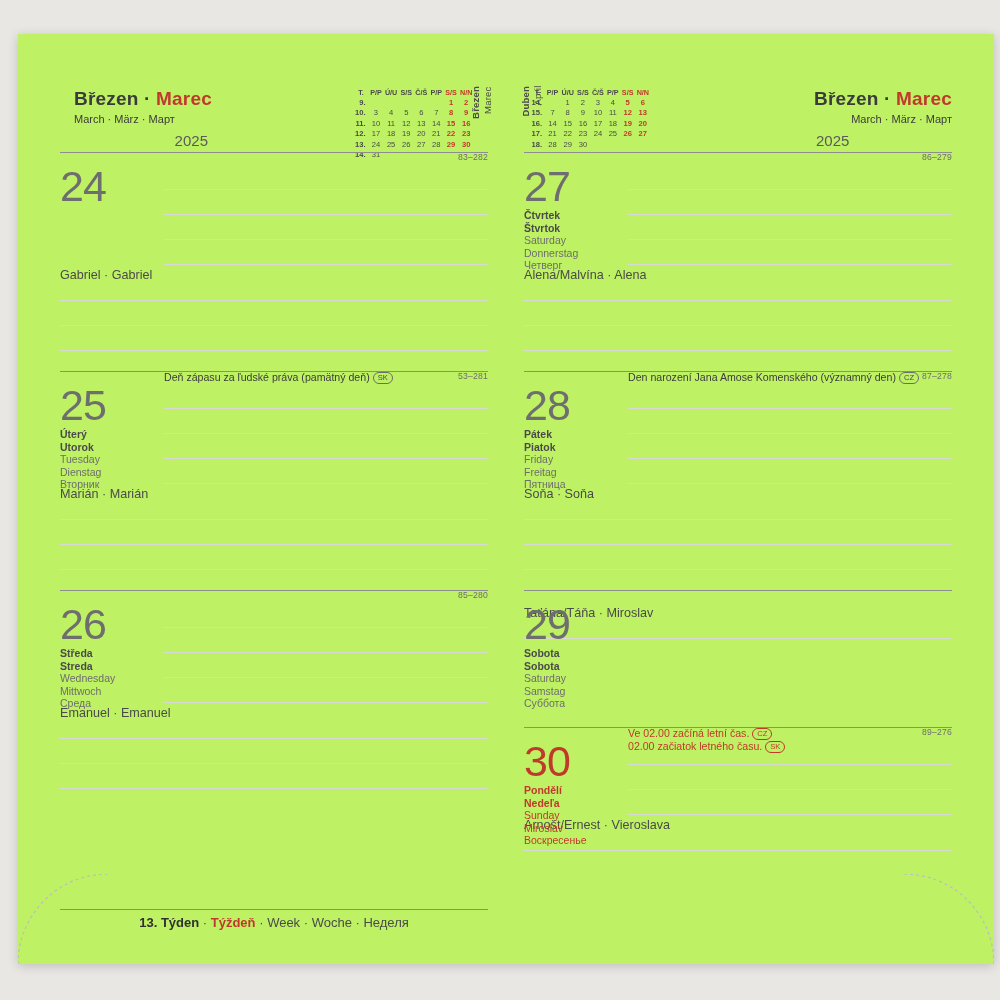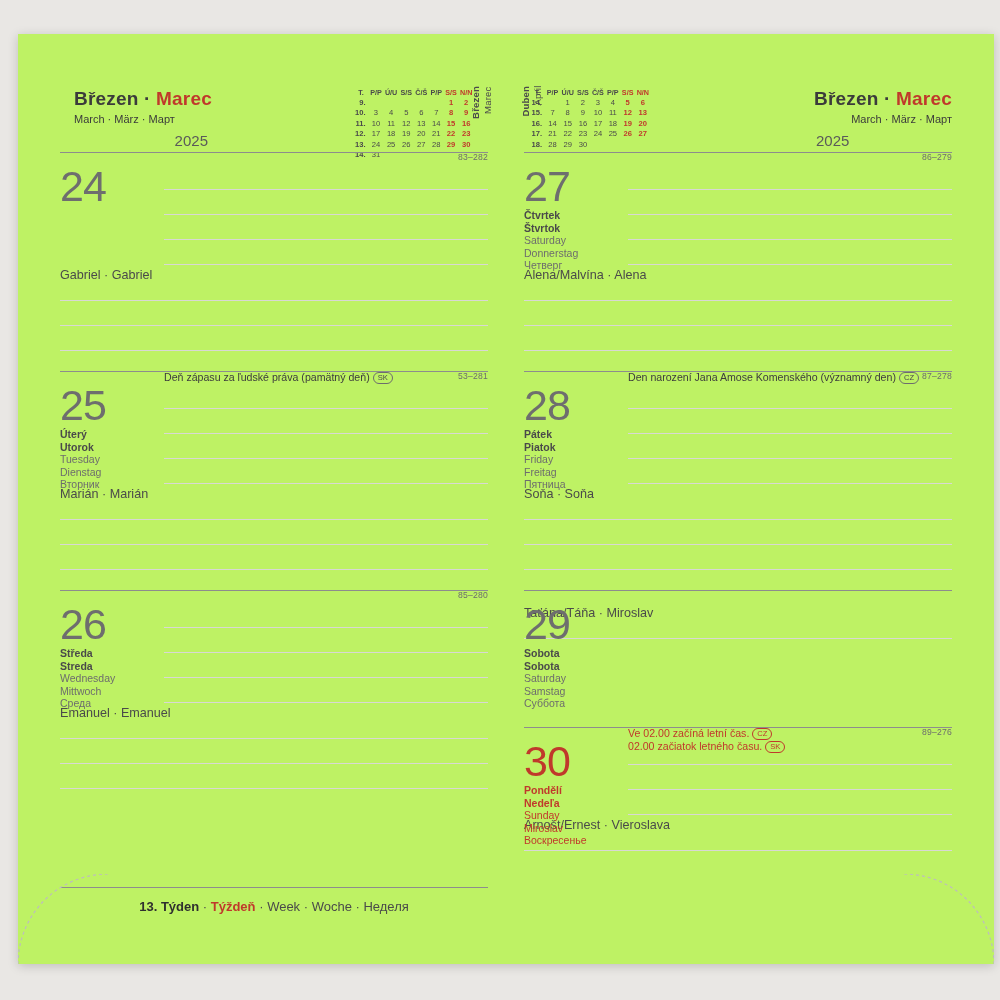--- a/index.html
+++ b/index.html
@@ -71,22 +71,22 @@
   .badge{
     display:inline-block;border:1px solid #6d6d6d;border-radius:7px;
     font-size:7.6px;padding:0 4px;line-height:10px;vertical-align:1px;margin-left:3px;color:#4a4a4a;
   }
   .badge.red{border-color:#c0392b;color:#c0392b;}
   .names{font-size:12.6px;color:#4a4a4a;padding:3px 0 18px 0;}
   .names-line{border-bottom:1px solid #d8d8d4;}
 
   
   .weekfoot{
-    position:absolute;left:42px;right:18px;bottom:50px;
-    border-top:1.5px solid #8d8d8d;padding-top:11px;
+    position:absolute;left:42px;right:18px;bottom:34px;
+    border-top:1.5px solid #8d8d8d;padding-top:5px;
     text-align:center;font-size:13px;color:#4a4a4a;
   }
   .weekfoot b{color:#2f2f2f;}
   .moon{position:absolute;right:0;top:-14px;font-size:11px;color:#6d6d6d;}
 
   .corner{position:absolute;width:90px;height:90px;overflow:hidden;}
   .corner svg{display:block;}
 </style>
 </head>
 <body>

